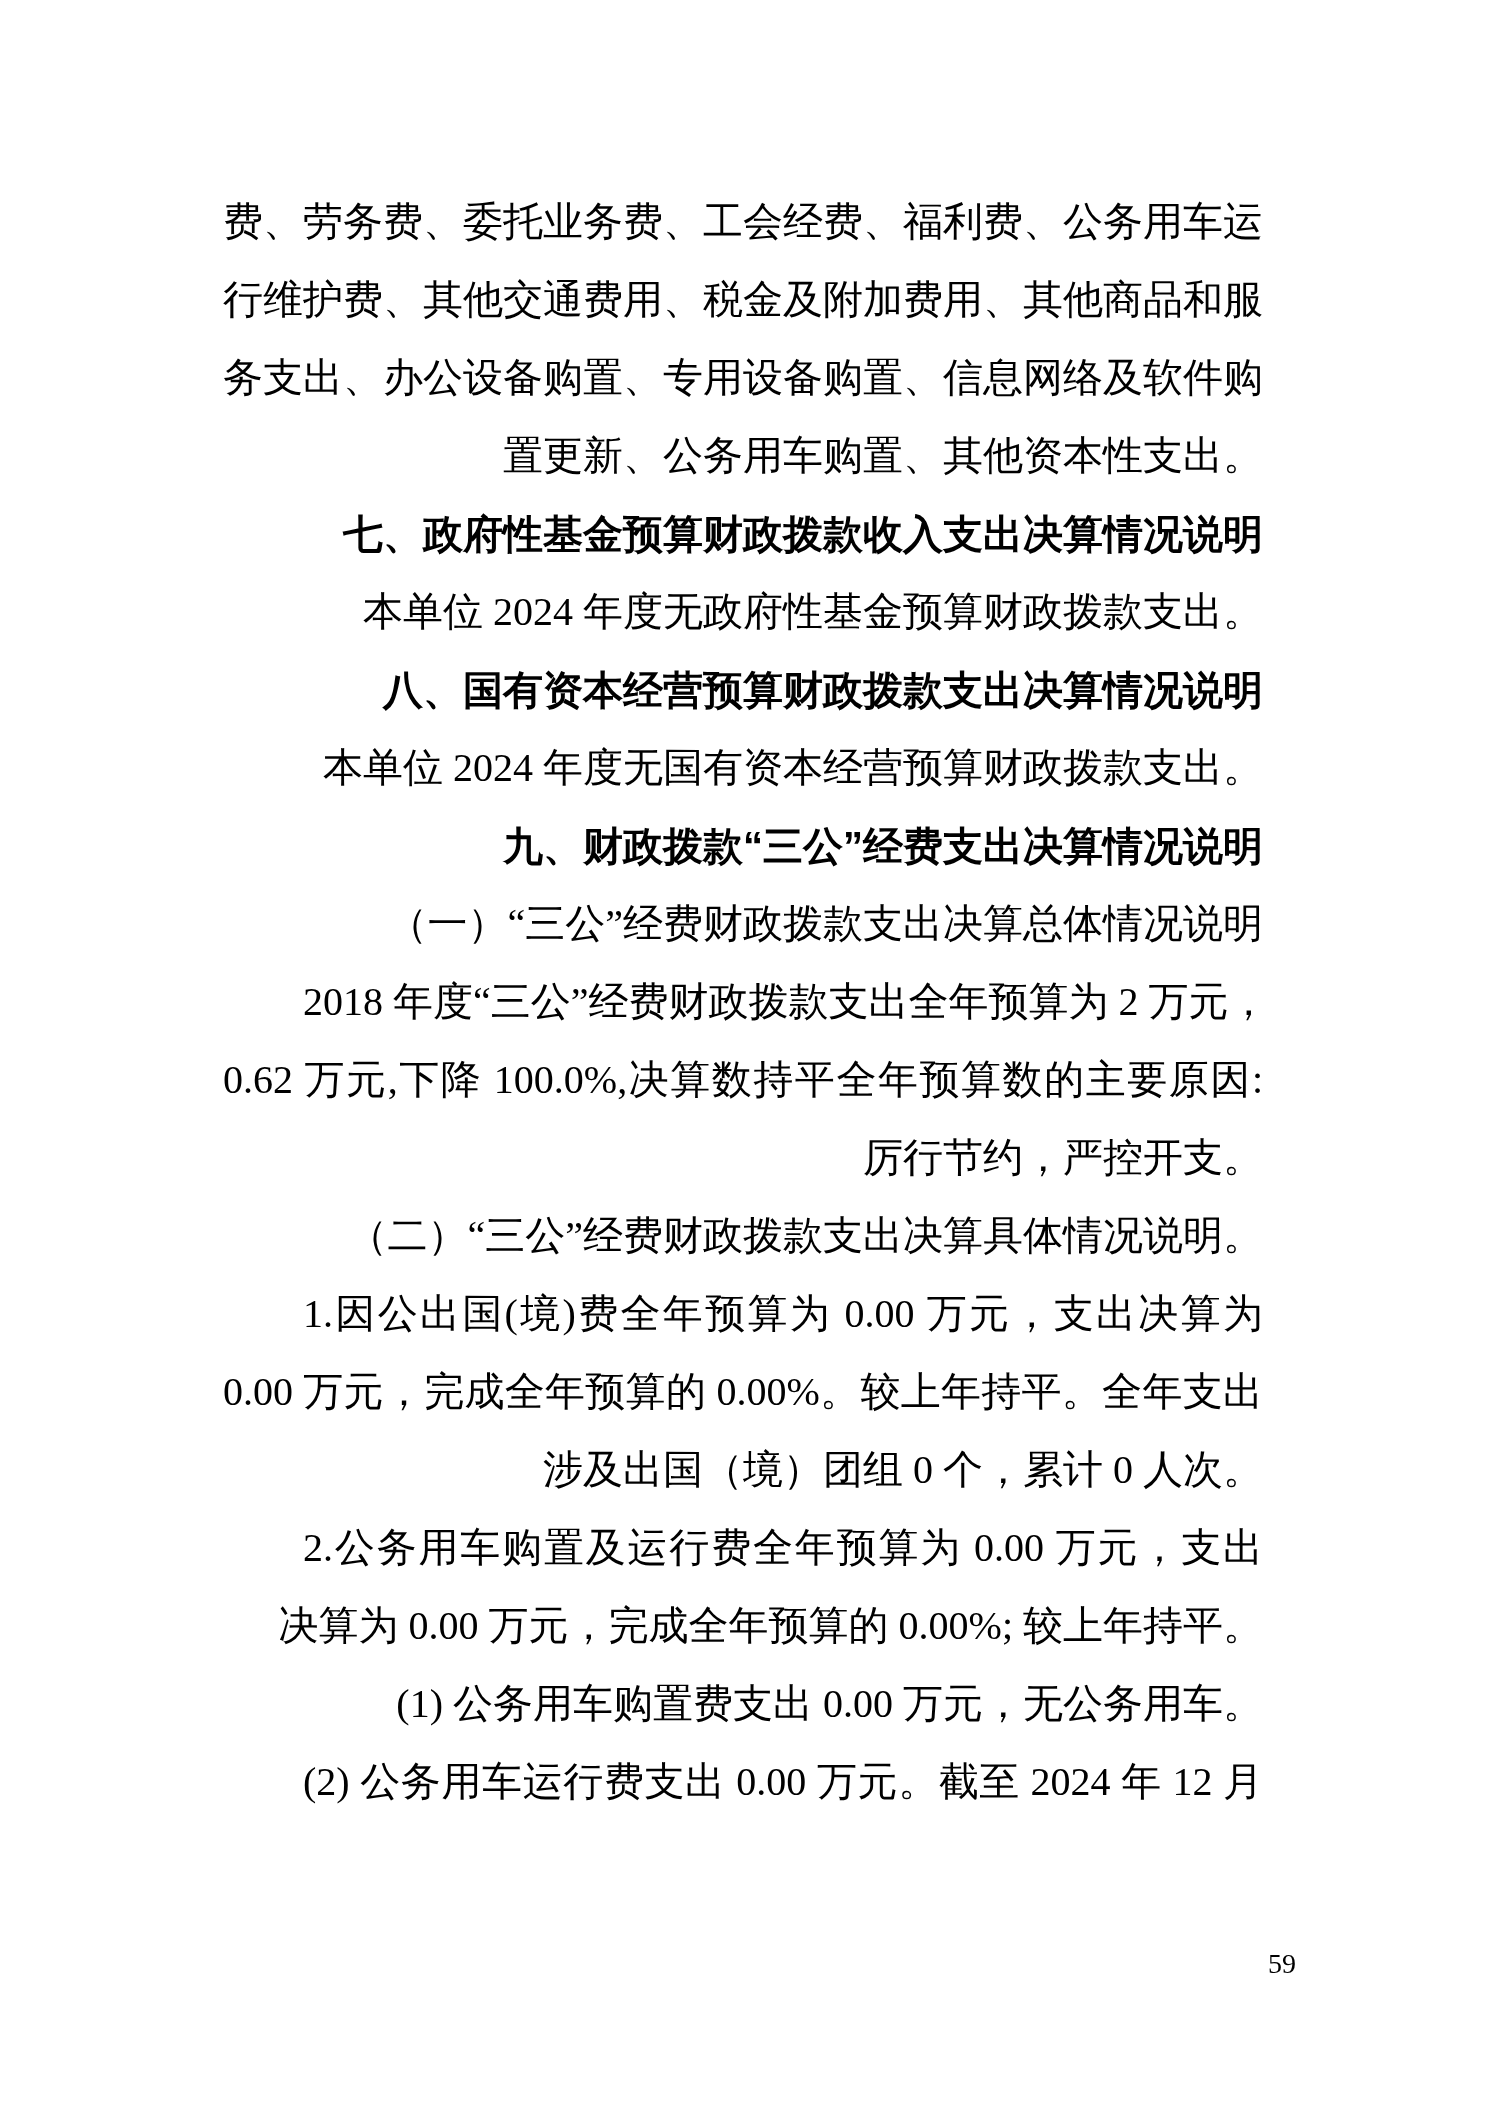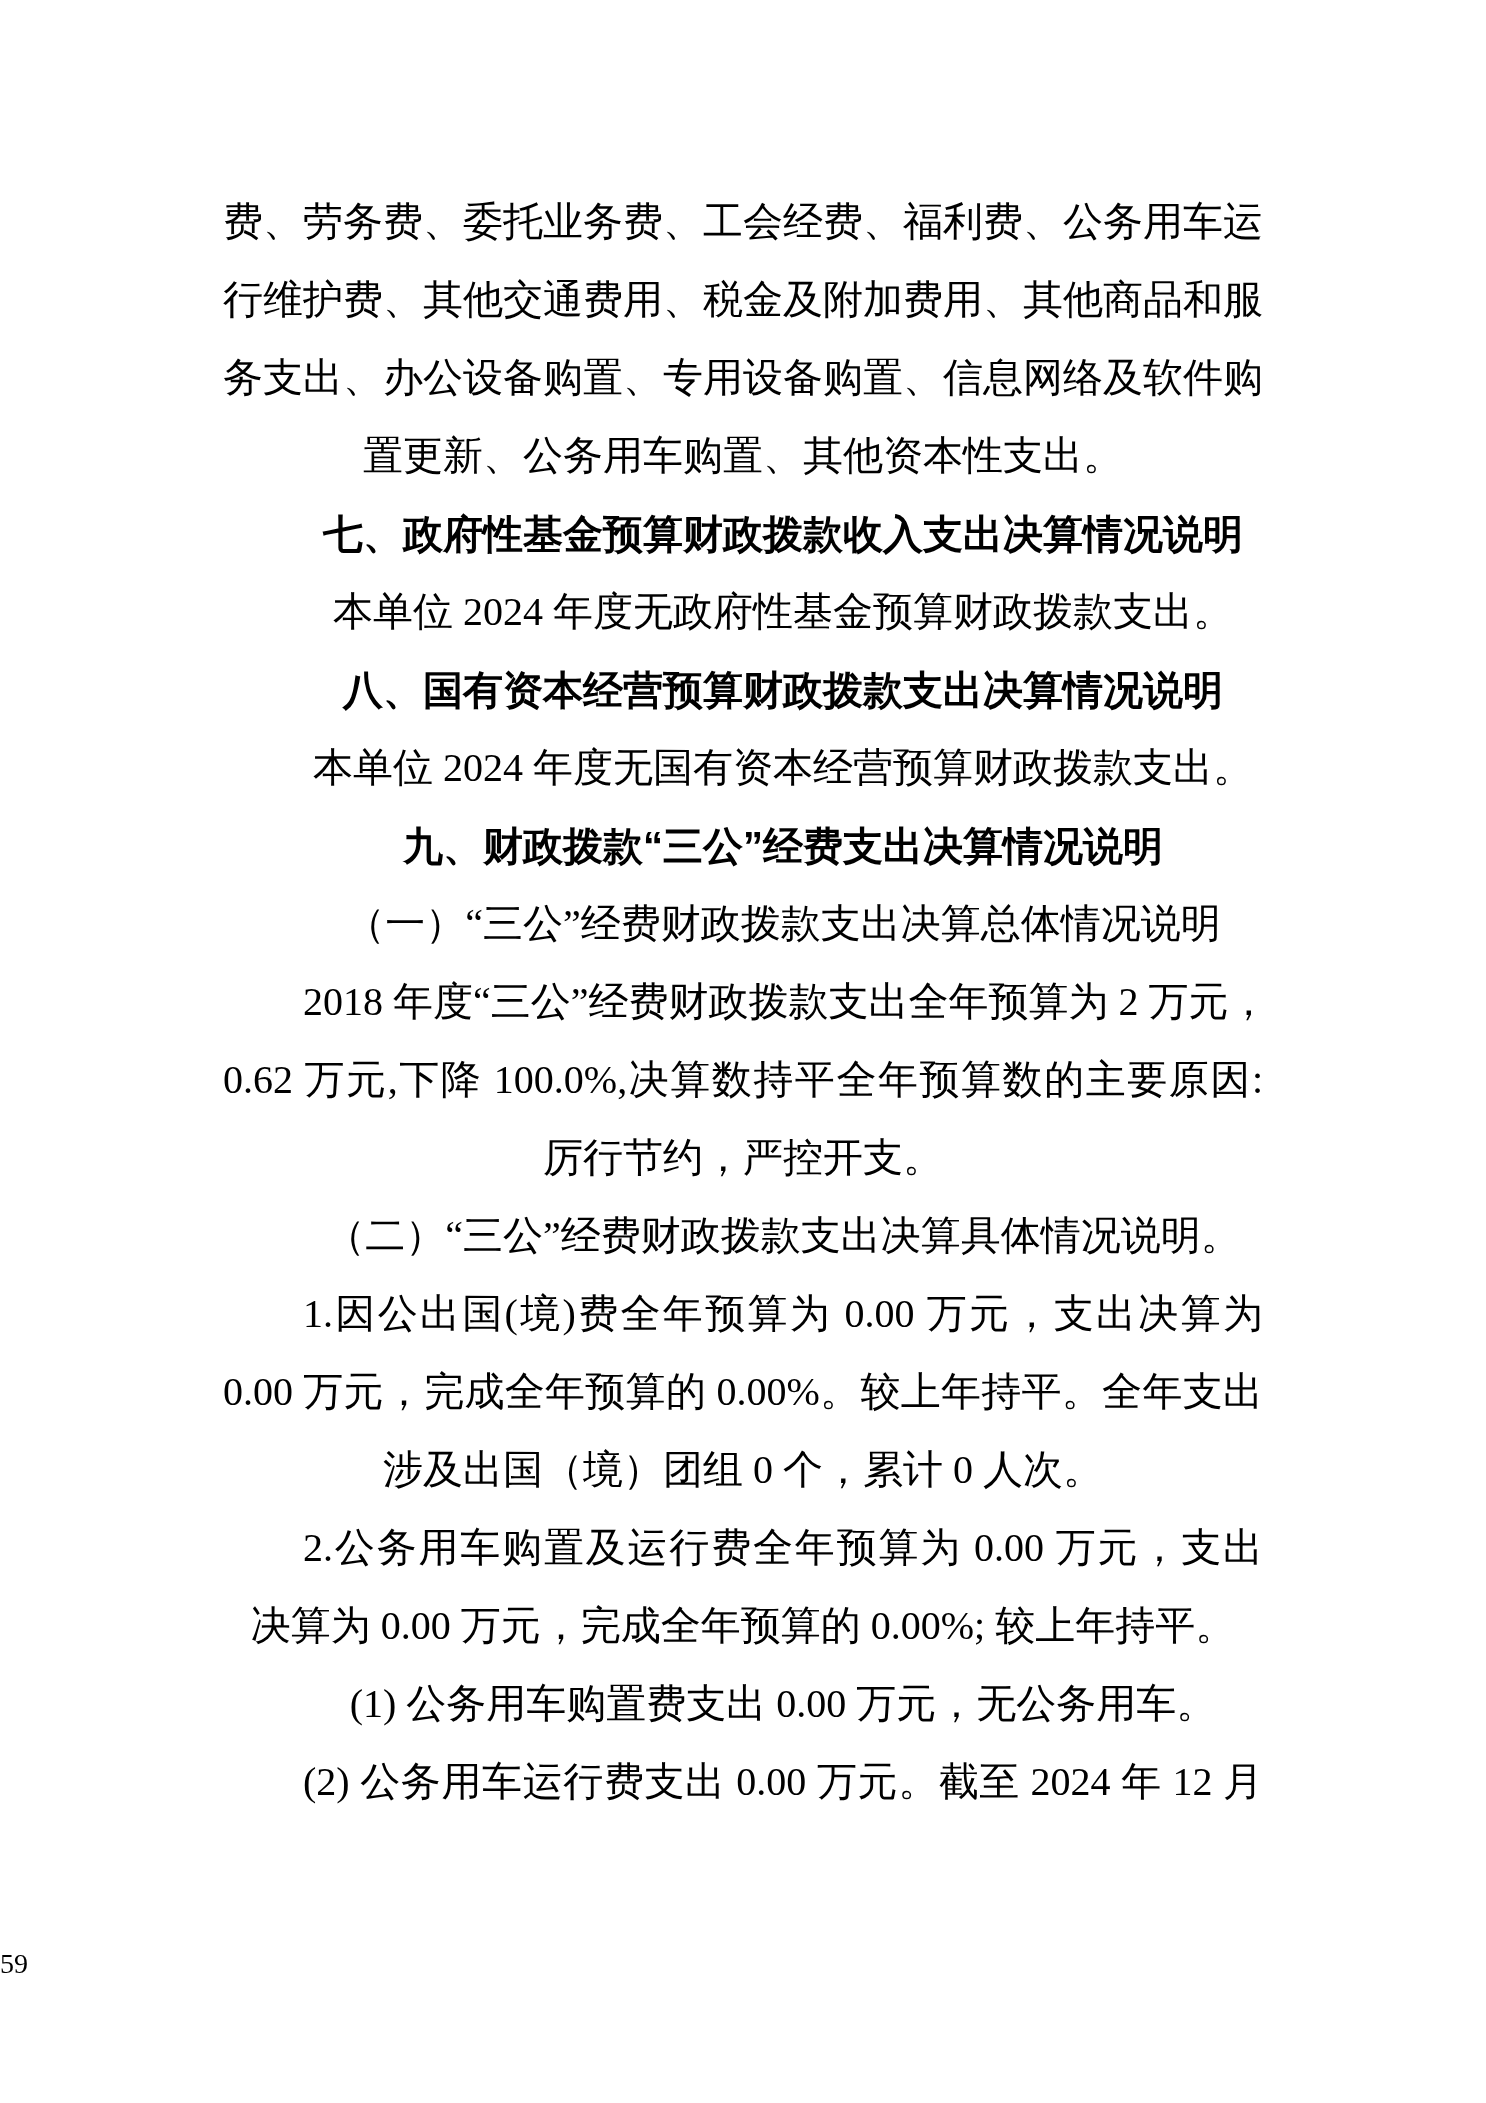--- a/index.html
+++ b/index.html
@@ -16,40 +16,40 @@
     position: absolute;
     left: 223px;
     top: 183px;
     width: 1040px;
   }
   .line {
     height: 78px;
     line-height: 78px;
     font-size: 40px;
     white-space: nowrap;
-    text-align: center;
+    text-align: right;
   }
   
   .jf {
     text-align: justify;
     text-align-last: justify;
   }
   
   .ind { text-indent: 80px; }
   
   .hd {
     font-family: "Liberation Sans", "DejaVu Sans", sans-serif;
     font-weight: 700;
   }
   .page-num {
     position: absolute;
     left: 0;
     top: 1944px;
     width: 100%;
-    text-align: left;
+    text-align: right;
     font-size: 28px;
     line-height: 40px;
     font-family: "Liberation Serif", "DejaVu Serif", serif;
     color: #000000;
   }
 </style>
 </head>
 <body>
 
 <div class="page">

